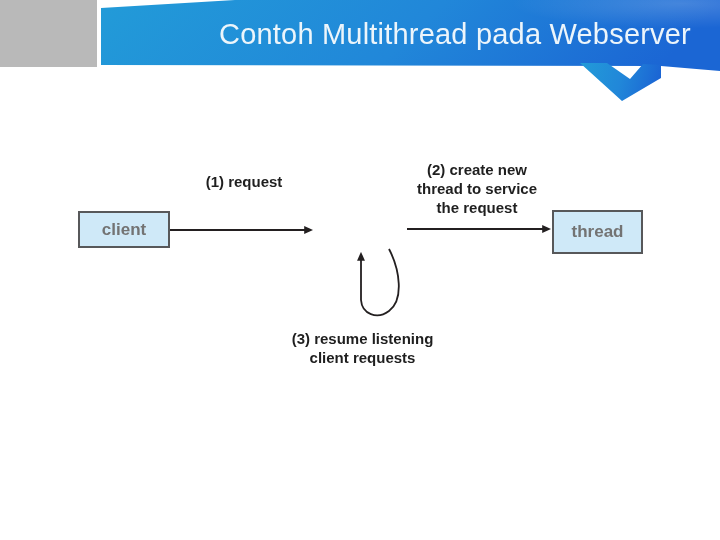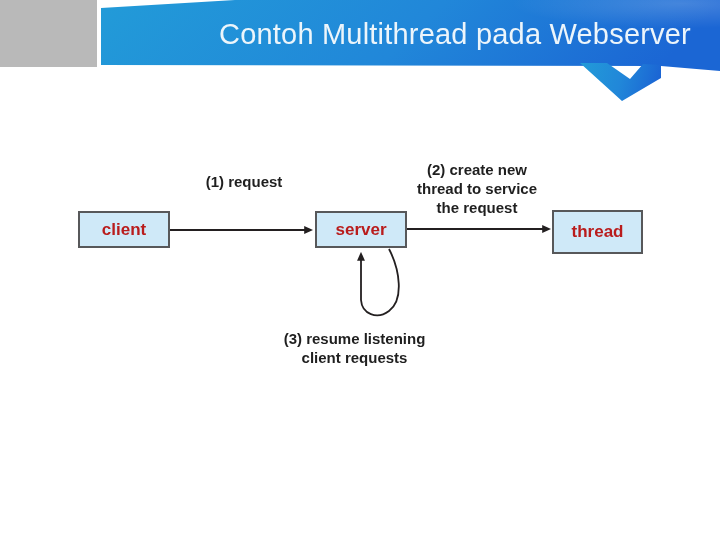--- a/index.html
+++ b/index.html
@@ -20,34 +20,34 @@
     color:var(--title-text,#ecf5fb);
     white-space:nowrap;
   }
   .diagram{position:absolute;left:0;top:0;width:720px;height:540px;}
   .arrows{position:absolute;left:0;top:0;width:720px;height:540px;display:block;}
   .node{
     position:absolute;box-sizing:border-box;
     background:var(--node-fill,#cfe9f8);
     border:2px solid var(--node-border,#57585a);
     display:flex;align-items:center;justify-content:center;
-    font-weight:bold;font-size:17px;color:#b91c1c;
+    font-weight:bold;font-size:17px;color:#737373;
   }
   .node-client{left:78px;top:211px;width:92px;height:37px;}
   .node-server{left:315px;top:211px;width:92px;height:37px;}
   .node-thread{left:552px;top:210px;width:91px;height:44px;}
   .ann{
     position:absolute;text-align:center;
     font-size:15px;line-height:19px;
     color:var(--diagram-text,#1f1f1f);
     font-weight:bold;
   }
   .ann-step1{left:164px;top:172px;width:160px;}
   .ann-step2{left:394px;top:160px;width:166px;}
-  .ann-step3{left:262px;top:329px;width:185px;}
+  .ann-step3{left:270px;top:329px;width:185px;}
 </style>
 </head>
 <body>
 
 <div class="slide">
 
   <div class="corner-block"></div>
 
   <svg class="banner-svg" viewBox="0 0 720 110" aria-hidden="true">
     <defs>
@@ -77,23 +77,20 @@
         </marker>
       </defs>
       <line x1="170" y1="230" x2="306" y2="230" style="stroke:var(--arrow-color,#231f20)" stroke-width="1.8" marker-end="url(#ah)"></line>
       <line x1="407" y1="229" x2="544" y2="229" style="stroke:var(--arrow-color,#231f20)" stroke-width="1.8" marker-end="url(#ah)"></line>
       <path d="M389,249 C400,270 404,300 389,311 C377,320 362,314 361,300 L361,259" fill="none" style="stroke:var(--arrow-color,#231f20)" stroke-width="1.8" marker-end="url(#ah)"></path>
     </svg>
 
     <div class="node node-client">
       <span>client</span>
     </div>
-    <div class="node node-server">
-      <span>server</span>
-    </div>
     <div class="node node-thread">
       <span>thread</span>
     </div>
 
     <div class="ann ann-step1">
       <div>(1) request</div>
     </div>
     <div class="ann ann-step2">
       <div>(2) create new</div>
       <div>thread to service</div>

